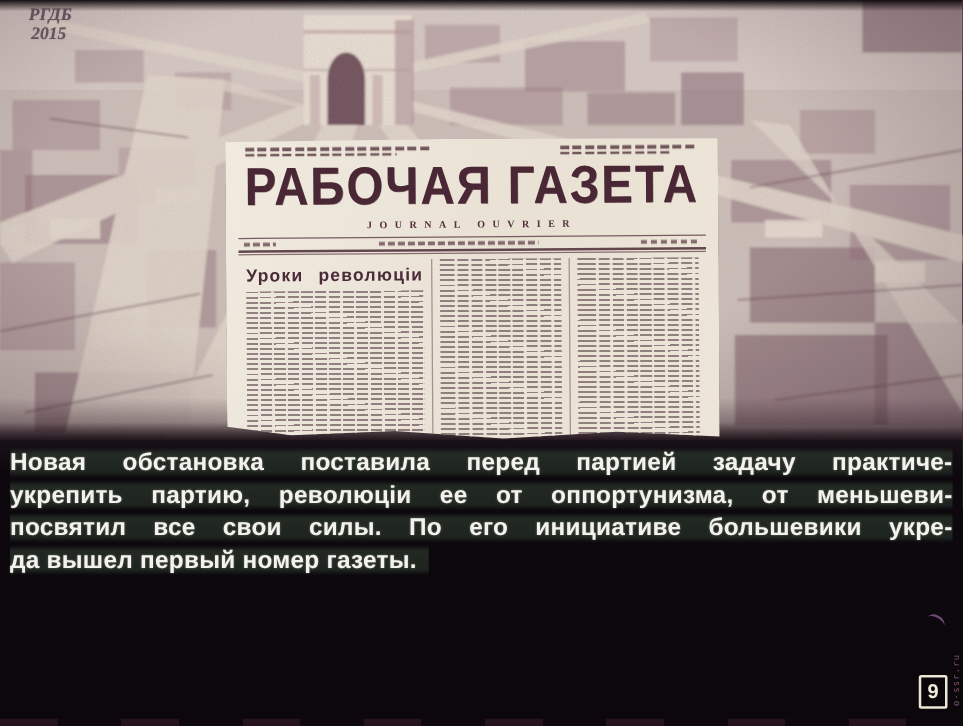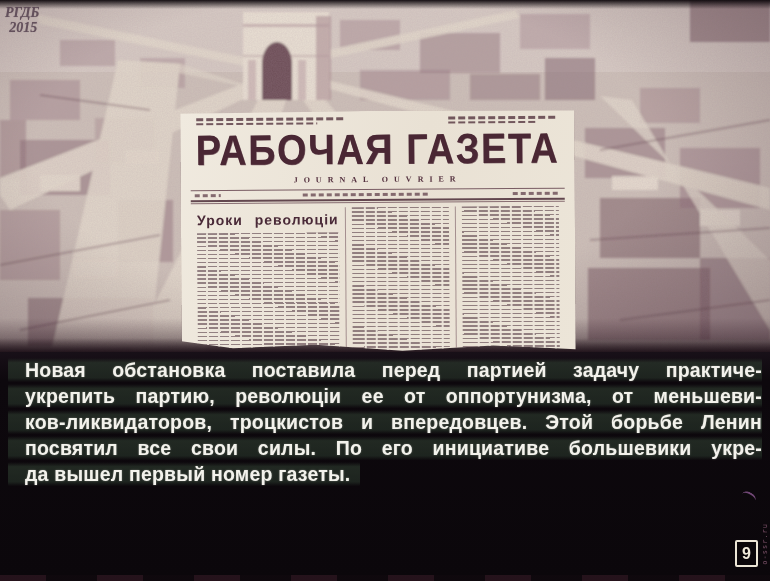--- a/index.html
+++ b/index.html
@@ -12,24 +12,24 @@
   .photo svg{display:block;}
   .photo::after{
     content:"";position:absolute;inset:0;pointer-events:none;
     background:
       linear-gradient(180deg, rgba(12,6,10,.95) 0, rgba(12,6,10,0) 9px),
       linear-gradient(0deg, rgba(25,12,20,.85) 0, rgba(25,12,20,0) 14px),
       radial-gradient(ellipse at 45% 42%, rgba(0,0,0,0) 52%, rgba(46,24,36,.30) 100%);
   }
   
   .lib-mark{
-    position:absolute;left:5px;top:5px;z-index:5;
+    position:absolute;left:23px;top:5px;z-index:5;
     font-family:"Liberation Serif","DejaVu Serif",serif;
     font-style:italic;font-weight:bold;font-size:14px;line-height:15px;
-    color:#4c3847;opacity:.8;text-shadow:0 0 1px rgba(70,50,65,.5);text-align:center;
+    color:#4c3847;opacity:.8;text-shadow:0 0 1px rgba(70,50,65,.5);
   }
   .lib-mark .l2{padding-left:2px;}
   
   .paper{
     position:absolute;left:181px;top:111px;width:394px;height:241px;z-index:2;
     background:linear-gradient(105deg,#f0eadf 0%,#e9e1d4 55%,#ece5d8 100%);
     transform:rotate(-0.4deg);
     box-shadow:-4px 4px 9px rgba(45,22,32,.5), 3px 2px 6px rgba(45,22,32,.35);
     clip-path:polygon(0 0.6%,48% 0,100% 0.4%,100% 99.4%,79% 97.6%,56% 99.6%,34% 96.8%,13% 98%,0 95%);
   }
@@ -78,21 +78,21 @@
     padding:5px 8px 0;box-sizing:border-box;
   }
   .band::after{
     content:"";position:absolute;left:0;bottom:0;width:100%;height:6px;
     background:repeating-linear-gradient(90deg, rgba(130,60,85,.22) 0 46px, rgba(40,18,28,.12) 46px 97px);
   }
   .caption-line{
     position:relative;height:26px;line-height:26px;font-weight:bold;font-size:19.5px;
     color:#f3f2ec;letter-spacing:.2px;text-align:justify;text-align-last:justify;
     background:linear-gradient(180deg, rgba(42,54,43,0) 4%, rgba(42,54,43,.72) 22%, rgba(36,47,38,.72) 80%, rgba(42,54,43,0) 97%);
-    border-radius:3px;text-shadow:0 0 2px rgba(245,245,235,.35);white-space:nowrap;padding-left:17px;
+    border-radius:3px;text-shadow:0 0 2px rgba(245,245,235,.35);white-space:nowrap;
   }
   .caption-line.last{text-align-last:left;width:fit-content;padding-right:10px;}
   
   .badge{
     position:absolute;right:12px;bottom:14px;width:19px;height:23px;z-index:4;
     border:2px solid #ece6d6;border-radius:2px;background:#0a0609;
     display:flex;align-items:center;justify-content:center;
     font-weight:bold;font-size:16px;color:#f1ebdb;
   }
   
@@ -241,21 +241,20 @@
       </div>
       <div class="col">
         <div class="ft o2 h146"></div>
       </div>
     </div>
   </div>
 
   <div class="band">
     <div class="caption-line">Новая обстановка поставила перед партией задачу практиче-</div>
     <div class="caption-line">укрепить партию, революціи ее от оппортунизма, от меньшеви-</div>
-    <div class="caption-line">ков-ликвидаторов, троцкистов и впередовцев. Этой борьбе Ленин</div>
     <div class="caption-line">посвятил все свои силы. По его инициативе большевики укре-</div>
     <div class="caption-line last">да вышел первый номер газеты.</div>
   </div>
 
   <div class="scratch"></div>
   <div class="edge-mark">o-ssr.ru</div>
   <div class="badge">9</div>
 
 </div>
 

